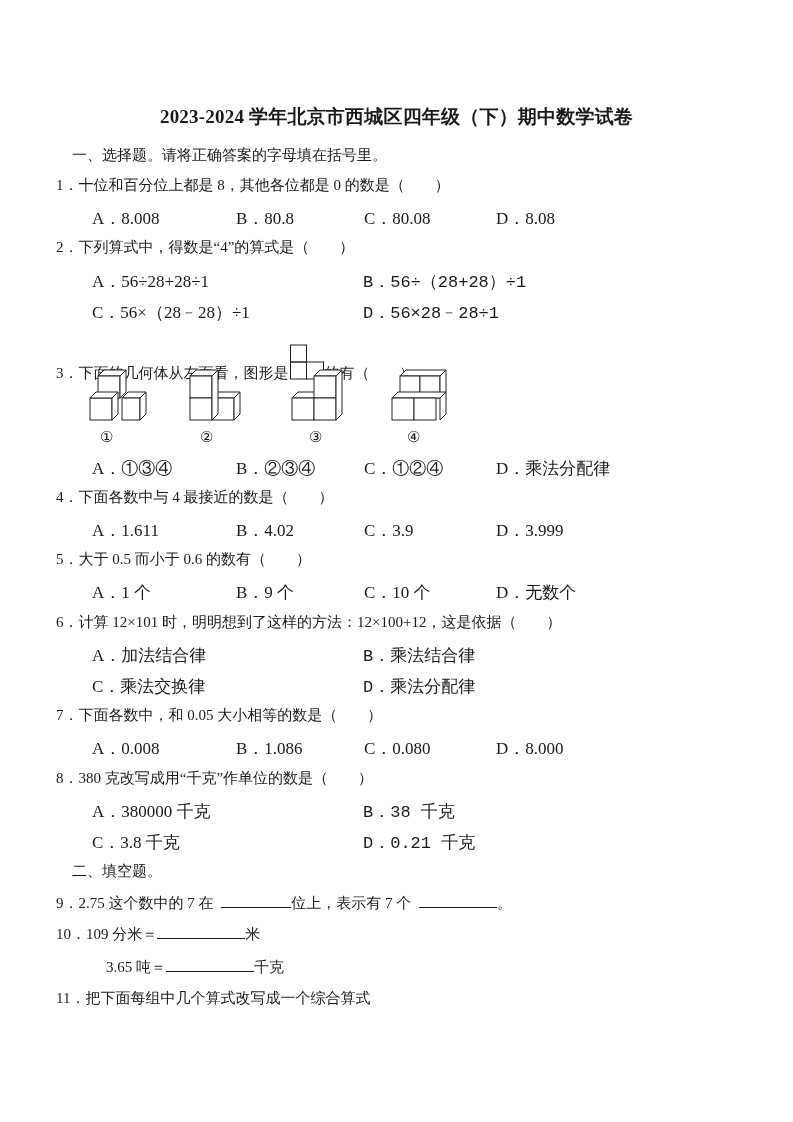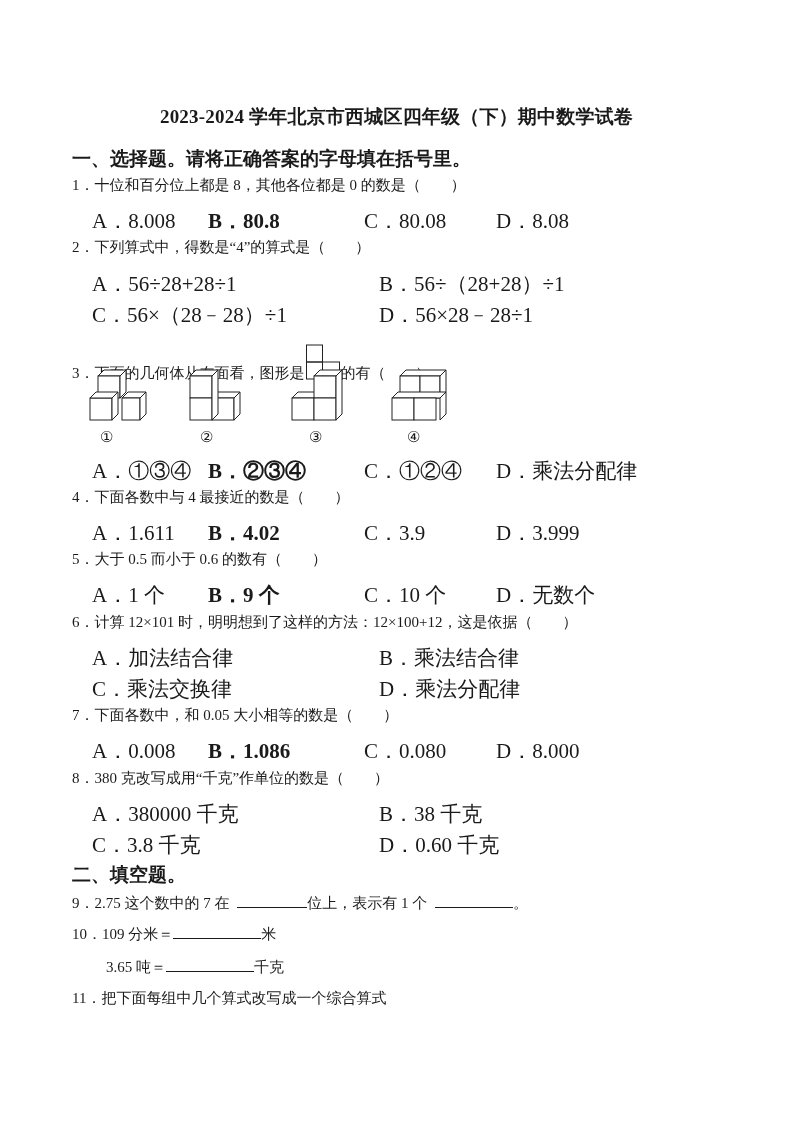--- a/index.html
+++ b/index.html
@@ -1,24 +1,24 @@
 <!DOCTYPE html>
 <html><head>
 <meta charset="utf-8">
 <style>
   html, body { margin: 0; padding: 0; background: #ffffff; }
   body { width: 793px; height: 1122px; position: relative; overflow: hidden;
          font-family: "Liberation Serif", "DejaVu Serif", serif; color: #1a1a1a; }
   .title { position: absolute; top: 104px; left: 0; width: 793px; text-align: center;
            font-size: 19px; font-weight: bold; letter-spacing: 0.2px; }
-  .section { position: absolute; left: 72px; font-size: 19px; font-weight: bold; }
-  .q { position: absolute; left: 72px; font-size: 15px; white-space: nowrap; }
-  .opt { position: absolute; font-size: 21px; white-space: nowrap; }
-  .c1 { left: 92px; } .c2 { left: 208px; font-weight: bold; } .c3 { left: 364px; } .c4 { left: 496px; }
-  .half2 { left: 379px; }
+  .section { position: absolute; left: 72px; font-size: 15px; font-weight: normal; }
+  .q { position: absolute; left: 56px; font-size: 15px; white-space: nowrap; }
+  .opt { position: absolute; font-size: 17px; white-space: nowrap; }
+  .c1 { left: 92px; } .c2 { left: 236px; } .c3 { left: 364px; } .c4 { left: 496px; }
+  .half2 { left: 363px; font-family: Liberation Mono, monospace; }
   .blank { display: inline-block; border-bottom: 1px solid #1a1a1a; height: 14px; vertical-align: baseline; }
   .inline-shape { display: inline-block; position: relative; width: 34px; height: 34px; vertical-align: -2px; margin: 0 1px; }
   .inline-shape svg { position: absolute; left: 0; bottom: 0; }
   .fig { position: absolute; top: 368px; }
   .fig-label { position: absolute; top: 428px; font-size: 15px; }
 </style>
 </head>
 <body>
 
 <div class="title">2023-2024 学年北京市西城区四年级（下）期中数学试卷</div>
@@ -124,26 +124,26 @@
 <div class="q" style="top:706px">7．下面各数中，和 0.05 大小相等的数是（　　）</div>
 <div class="opt c1" style="top:737px">A．0.008</div>
 <div class="opt c2" style="top:737px">B．1.086</div>
 <div class="opt c3" style="top:737px">C．0.080</div>
 <div class="opt c4" style="top:737px">D．8.000</div>
 
 <div class="q" style="top:769px">8．380 克改写成用“千克”作单位的数是（　　）</div>
 <div class="opt c1" style="top:800px">A．380000 千克</div>
 <div class="opt half2" style="top:800px">B．38 千克</div>
 <div class="opt c1" style="top:831px">C．3.8 千克</div>
-<div class="opt half2" style="top:831px">D．0.60 千克</div>
+<div class="opt half2" style="top:831px">D．0.21 千克</div>
 
 <div class="section" style="top:862px">二、填空题。</div>
 
 <div class="q" style="top:893px">
-  <span>9．2.75 这个数中的 7 在 </span><span class="blank" style="width:70px;margin-left:4px"></span><span>位上，表示有 1 个 </span><span class="blank" style="width:78px;margin-left:4px"></span><span>。</span>
+  <span>9．2.75 这个数中的 7 在 </span><span class="blank" style="width:70px;margin-left:4px"></span><span>位上，表示有 7 个 </span><span class="blank" style="width:78px;margin-left:4px"></span><span>。</span>
 </div>
 
 <div class="q" style="top:924px">
   <span>10．109 分米＝</span><span class="blank" style="width:88px"></span><span>米</span>
 </div>
 <div class="q" style="top:957px;left:106px">
   <span>3.65 吨＝</span><span class="blank" style="width:88px"></span><span>千克</span>
 </div>
 
 <div class="q" style="top:989px">11．把下面每组中几个算式改写成一个综合算式</div>

